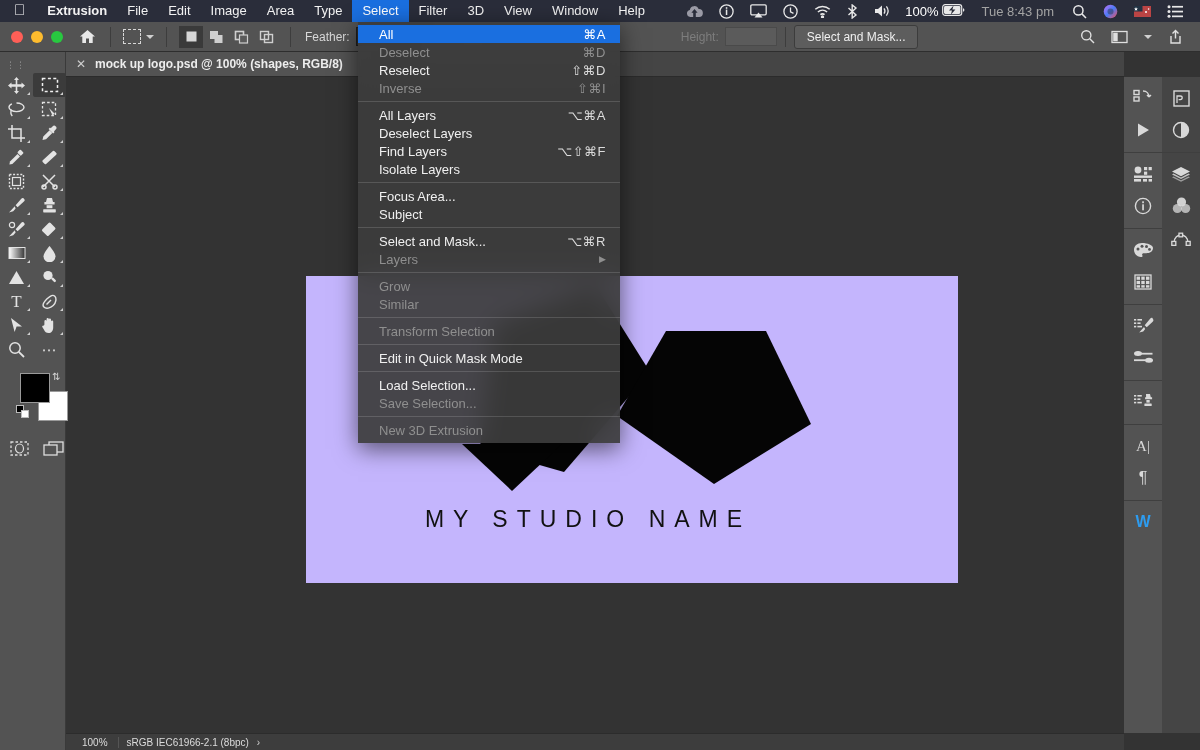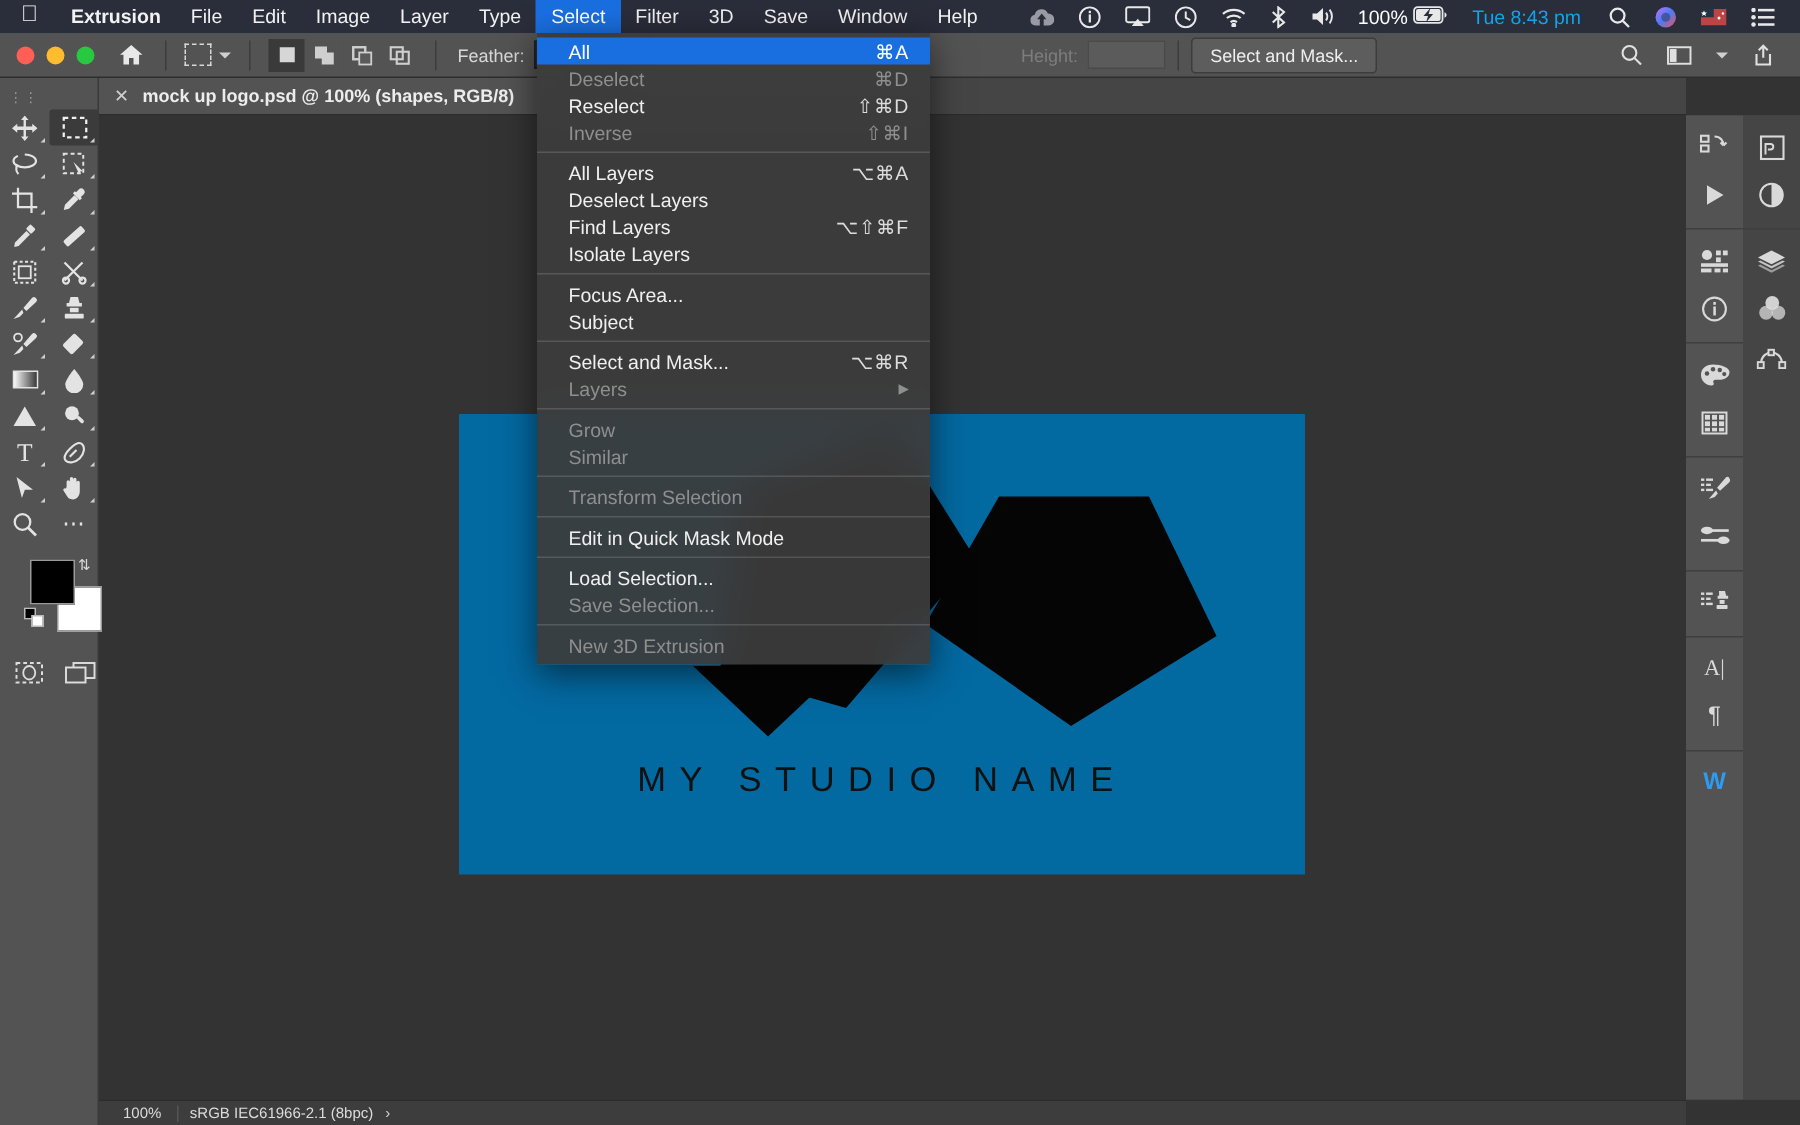--- a/index.html
+++ b/index.html
@@ -21,21 +21,21 @@
     padding:0 10px; height:22px; line-height:22px; white-space:nowrap;
     font-size:13px; color:#f2f2f2;
   }
   .mb-item.apple { padding:0 12px 0 14px; font-size:15px; line-height:20px; }
   .mb-item.bold { font-weight:bold; }
   .mb-item.active { background:#1a6fe0; color:#fff; }
   .mb-right { margin-left:auto; display:flex; align-items:center; padding-right:8px; gap:0px; }
   .mb-ic { display:flex; align-items:center; justify-content:center;
            height:22px; padding:0 8px; color:#e8e8e8; }
   .mb-ic svg { display:block; }
-  .mb-clock { padding:0 10px; font-size:13px; color:#0ea5e9; white-space:nowrap; }
+  .mb-clock { padding:0 10px; font-size:13px; color:#a3a3a3; white-space:nowrap; }
   .mb-batt { display:flex; align-items:center; gap:4px; padding:0 6px; font-size:13px; }
 
   
   .optbar {
     position:absolute; top:22px; left:0; width:1200px; height:30px;
     background:#535353; display:flex; align-items:center; z-index:10;
     border-bottom:1px solid #2e2e2e;
   }
   .win-dots { display:flex; align-items:center; gap:8px; padding:0 10px 0 11px; }
   .dot { width:12px; height:12px; border-radius:50%; }
@@ -89,22 +89,22 @@
   .sw.bg { left:32px; top:20px; background:#fff; z-index:1; }
   .sw-swap { position:absolute; left:46px; top:0; color:#d8d8d8; font-size:10px; }
   .sw-def { position:absolute; left:10px; top:34px; width:13px; height:13px;}
   .sw-def .a{position:absolute;left:0;top:0;width:8px;height:8px;background:#000;border:1px solid #bbb;}
   .sw-def .b{position:absolute;left:5px;top:5px;width:8px;height:8px;background:#fff;border:1px solid #bbb;}
   .bottom-tools { display:flex; gap:14px; padding:14px 0 0 10px; }
 
   
   .canvaswrap { position:absolute; top:77px; left:66px; width:1058px; height:656px;
                 background:#333; z-index:5; }
-  .artboard { position:absolute; left:240px; top:199px; width:564px; height:307px;
-              background:#0369a1; }
+  .artboard { position:absolute; left:240px; top:199px; width:652px; height:307px;
+              background:#c4b5fd; }
   .logo-shapes { position:absolute; left:0; top:0; width:564px; height:230px; }
   .logo-text { position:absolute; left:0; top:230px; width:564px; text-align:center;
                font-size:23px; letter-spacing:9px; color:#111; font-weight:500;
                font-family:"Liberation Sans", sans-serif; }
 
   
   .statusbar { position:absolute; bottom:0; left:66px; width:1058px; height:17px;
                background:#3d3d3d; display:flex; align-items:center; z-index:12;
                border-top:1px solid #2c2c2c; }
   .st-zoom { color:#dcdcdc; font-size:10px; padding:0 10px 0 16px; }
@@ -610,26 +610,26 @@
     </div>
   </div>
 
   <div class="menubar">
     <div class="mb-left">
       <div class="mb-item apple"></div>
       <div class="mb-item bold">Extrusion</div>
       <div class="mb-item">File</div>
       <div class="mb-item">Edit</div>
       <div class="mb-item">Image</div>
-      <div class="mb-item">Layer</div>
+      <div class="mb-item">Area</div>
       <div class="mb-item">Type</div>
       <div class="mb-item active">Select</div>
       <div class="mb-item">Filter</div>
       <div class="mb-item">3D</div>
-      <div class="mb-item">Save</div>
+      <div class="mb-item">View</div>
       <div class="mb-item">Window</div>
       <div class="mb-item">Help</div>
     </div>
     <div class="mb-right">
       <div class="mb-ic">
         <svg width="17" height="13" viewBox="0 0 17 13" fill="#9a9aa5">
             <path d="M4.2 12A3.6 3.6 0 0 1 3.8 4.9 4.6 4.6 0 0 1 12.6 4a3.3 3.3 0 0 1 .5 8H9.8V7.8h1.8L8.5 4 5.4 7.8h1.8V12z"></path>
           </svg>
       </div>
       <div class="mb-ic">

